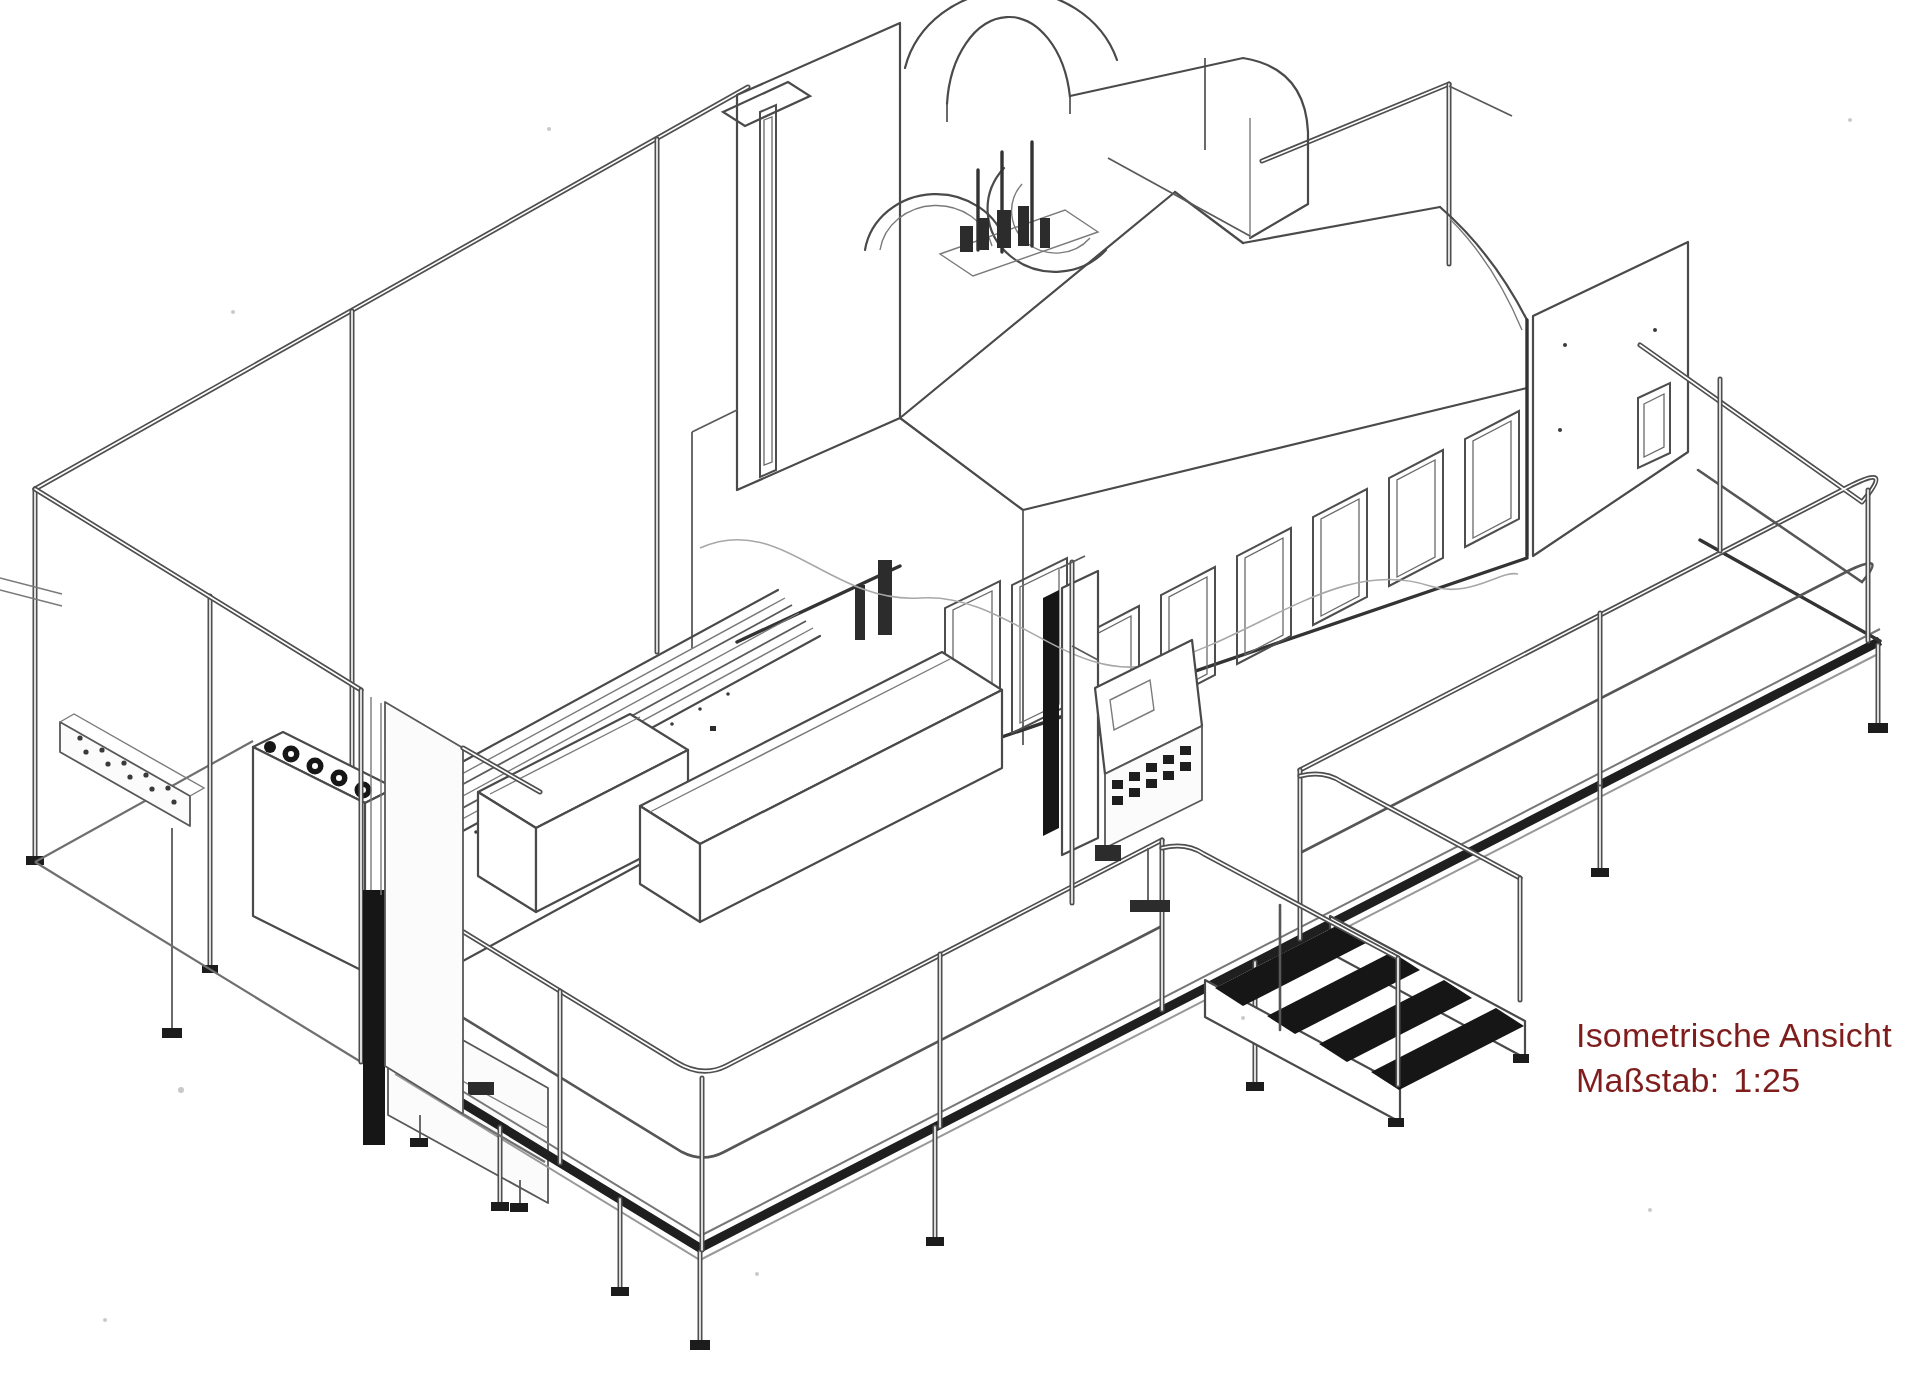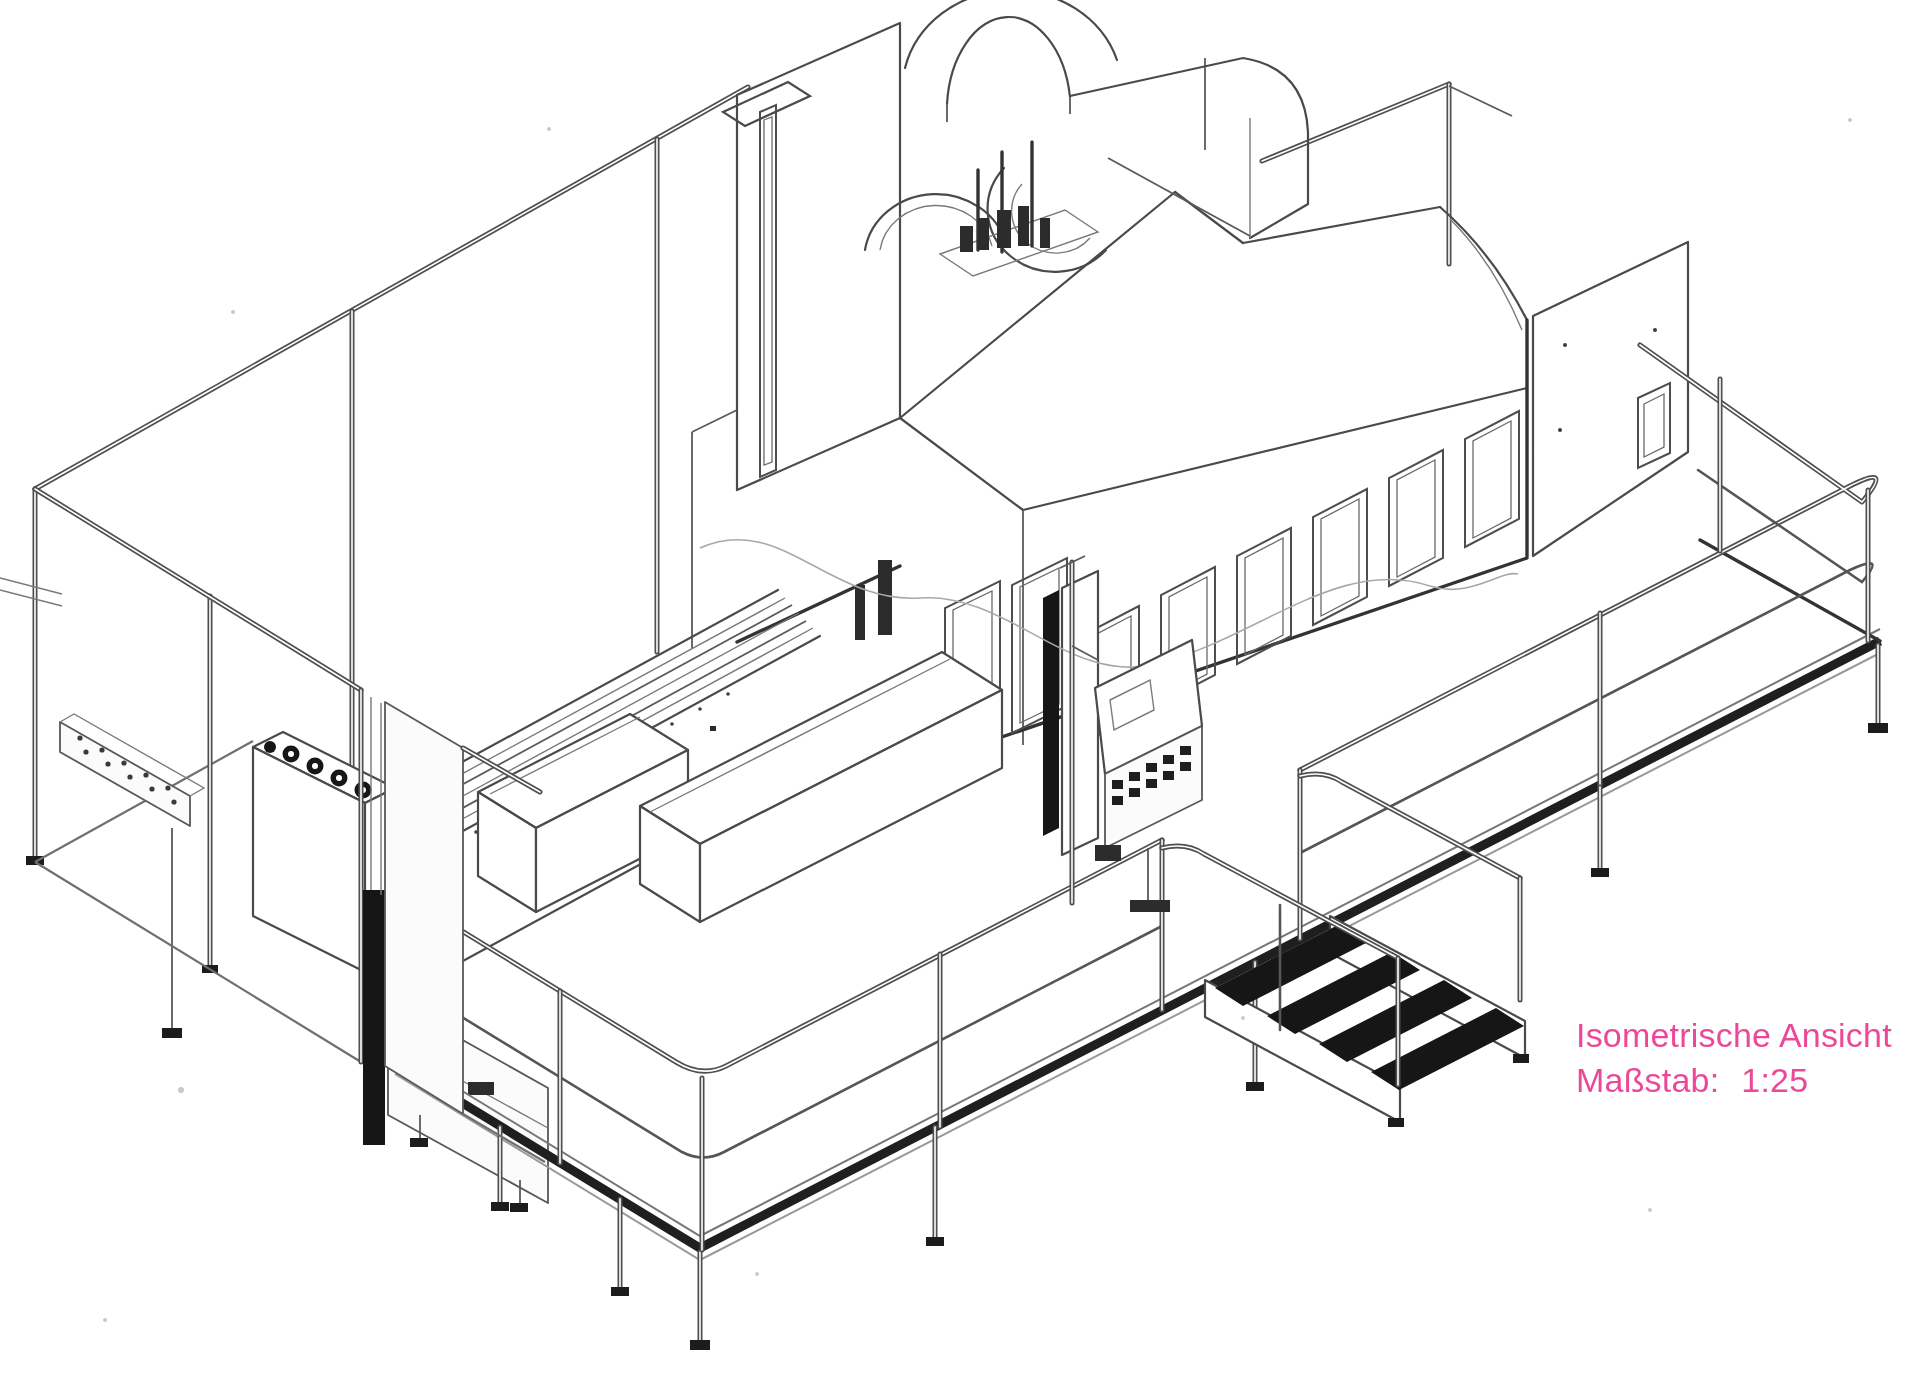--- a/index.html
+++ b/index.html
@@ -18,23 +18,23 @@
   .rail-i{stroke:#ffffff;stroke-width:1.6;fill:none;stroke-linecap:round;stroke-linejoin:round;}
   .mid  {stroke:#565656;stroke-width:2.6;fill:none;stroke-linecap:round;}
   .foot {fill:#1c1c1c;}
   .dk   {fill:#161616;}
   .dk2  {fill:#2c2c2c;}
   .win  {fill:none;stroke:#4e4e4e;stroke-width:2;}
   .win-i{fill:none;stroke:#6a6a6a;stroke-width:1.3;}
   .dot  {fill:#3a3a3a;}
   .speck{fill:#c9c9c9;}
   .cable{stroke:#a8a8a8;stroke-width:1.6;fill:none;}
-  .caption{position:absolute;left:1576px;top:1013px;color:#ec4899;
+  .caption{position:absolute;left:1576px;top:1013px;color:#7f1d1d;
            font-size:34px;line-height:1.32;letter-spacing:0.2px;}
-  .caption .scale-value{margin-left:22px;}
+  .caption .scale-value{margin-left:14px;}
 </style>
 </head>
 <body>
 
 <div class="canvas">
 <svg width="1920" height="1384" viewBox="0 0 1920 1384">
 
   <g>
     <path class="rail-o" d="M35,489 L748,87"></path>
         <path class="rail-i" d="M35,489 L748,87"></path>

